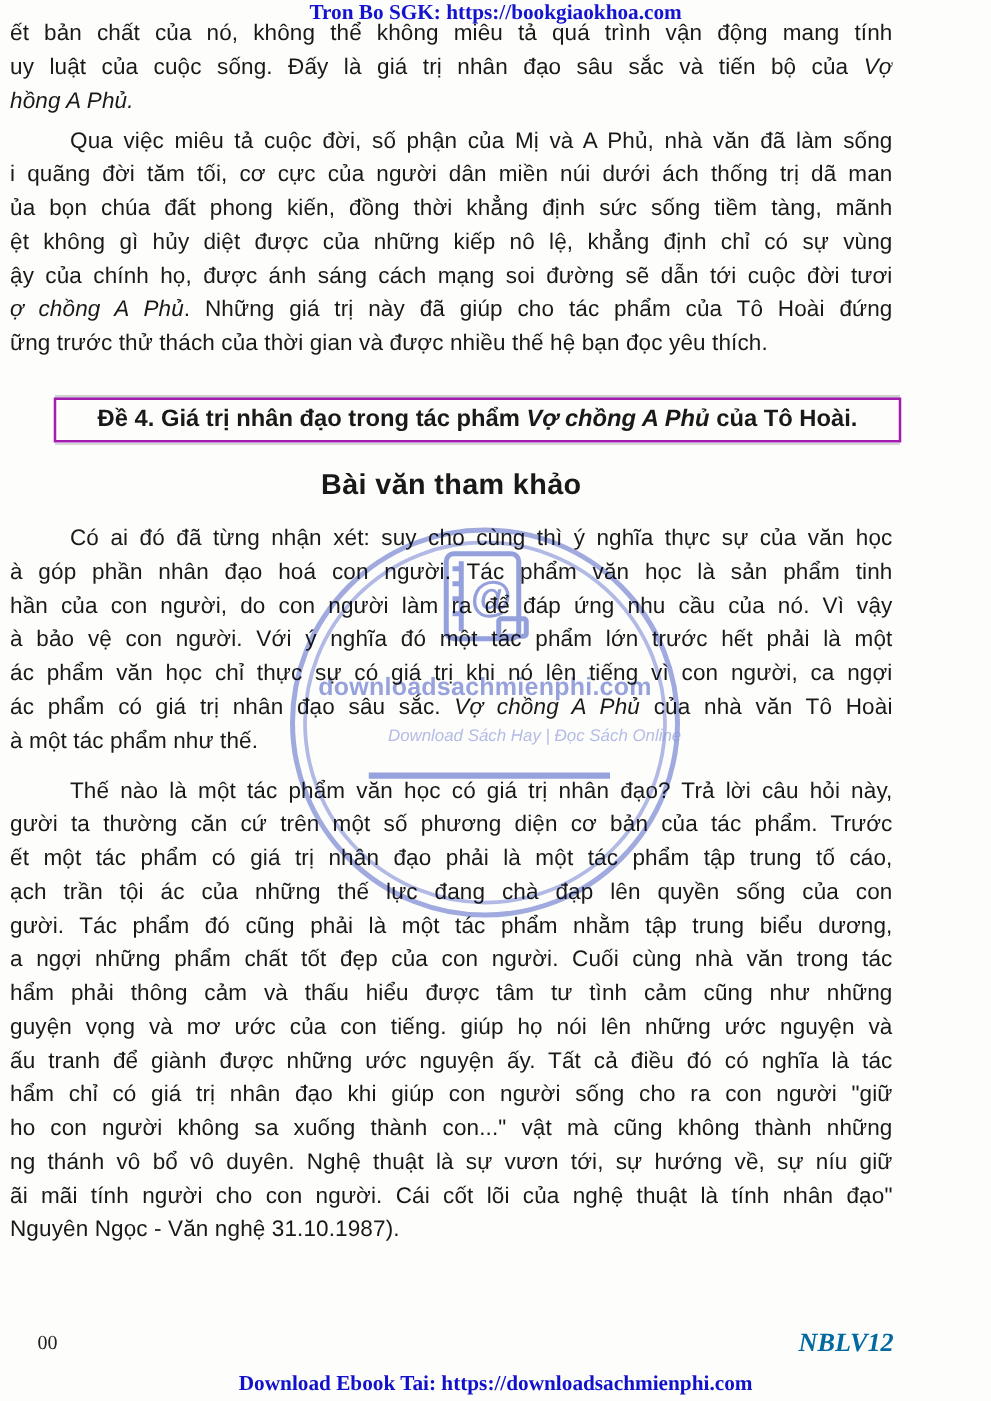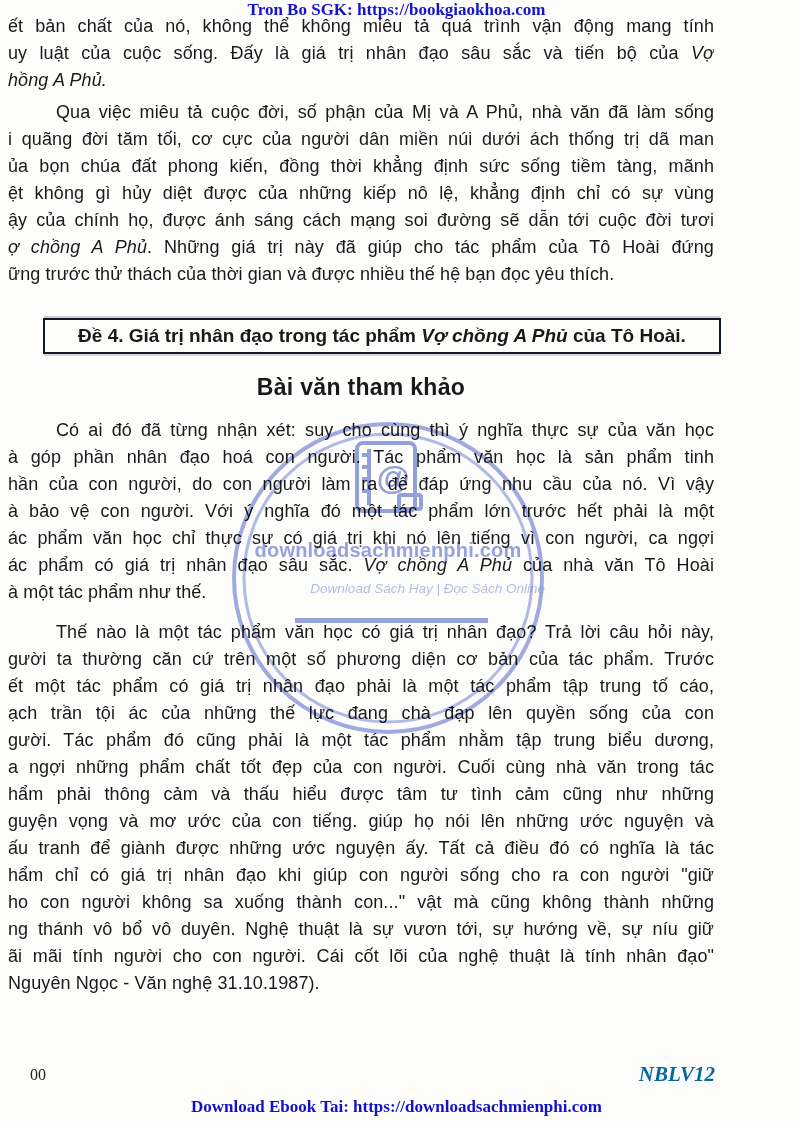--- a/index.html
+++ b/index.html
@@ -43,21 +43,21 @@
     overflow:hidden;
     white-space:normal;
   }
   .tline.first { padding-left:48px; }
   .tline.nojust { text-align:left; text-align-last:left; }
   .tline .i { font-style:italic; }
 
   .topic-box {
     margin-top:30px; margin-left:35px;
     width:678px; height:36px;
-    border:2px solid #0f172a;
+    border:2px solid #a21caf;
     display:flex; align-items:center; justify-content:center;
     font-weight:bold; font-size:19px;
     box-shadow:0 -3px 0 -1px #cfcfcf, 0 3px 0 -1px #d7d7d7;
   }
   .topic-box .i { font-style:italic; }
 
   .section-title {
     margin-top:17px;
     width:100%; text-align:center;
     font-weight:bold; font-size:23px; line-height:32px;

